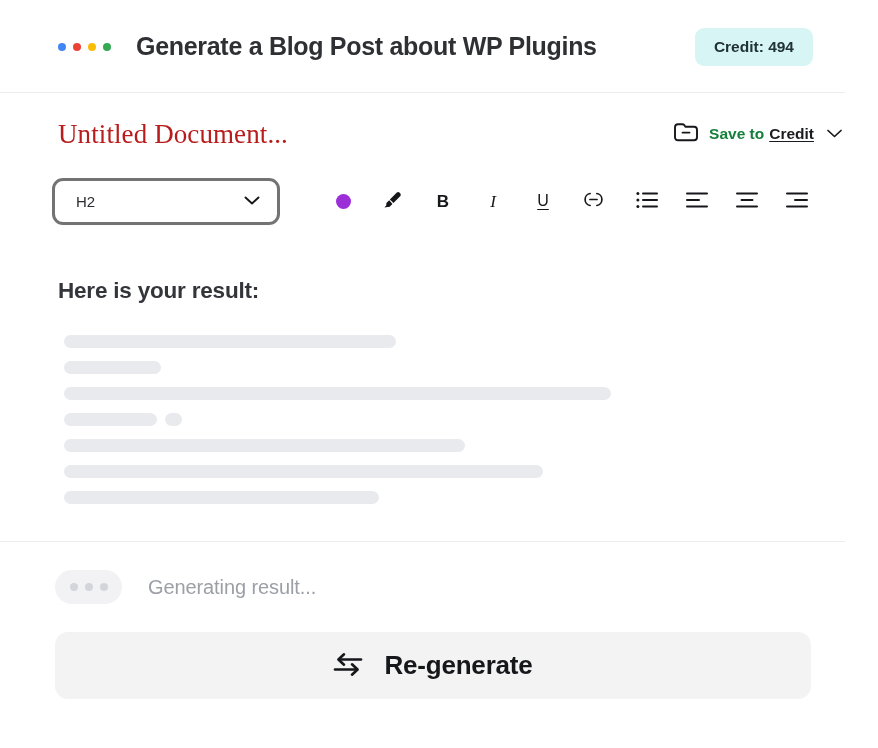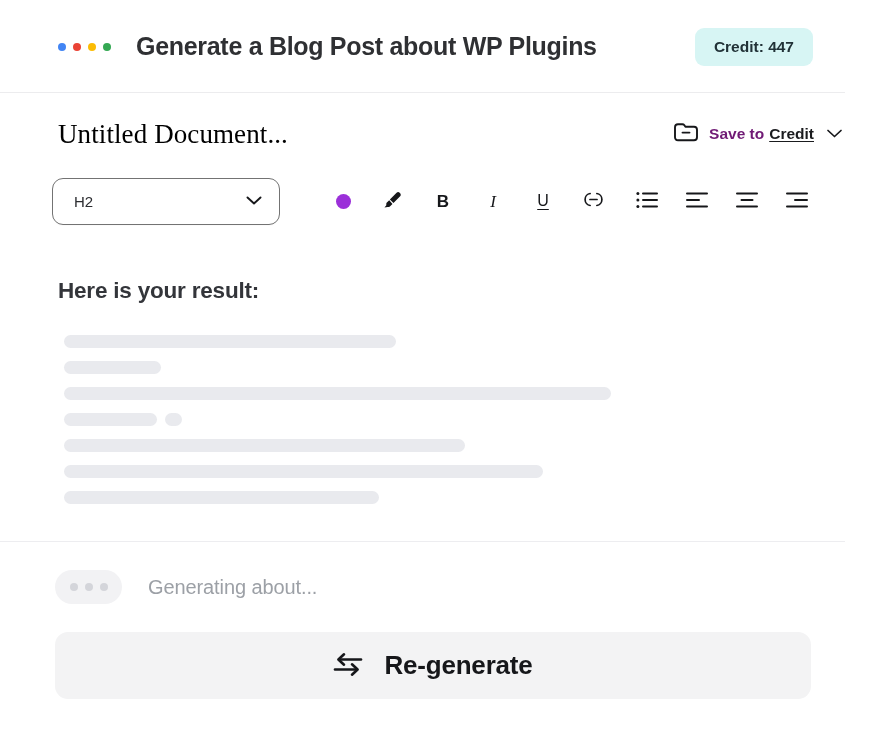--- a/index.html
+++ b/index.html
@@ -74,34 +74,34 @@
   .doc-row {
     display: flex;
     align-items: center;
     padding: 0 35px 0 58px;
     height: 72px;
     margin-top: 5px;
   }
   .doc-title {
     font-family: "Liberation Serif", serif;
     font-size: 27px;
-    color: #000000;
+    color: #b91c1c;
     letter-spacing: 0.1px;
   }
   .save-group {
     margin-left: auto;
     display: flex;
     align-items: center;
     gap: 10px;
   }
   .folder-icon { display: block; flex: none; }
   .save-label {
     font-size: 15.5px;
     font-weight: 700;
-    color: #701a75;
+    color: #15803d;
   }
   .save-target {
     font-size: 15.5px;
     font-weight: 700;
     color: #1a1b1e;
     text-decoration: underline;
     text-underline-offset: 2px;
   }
   .save-text { display: flex; gap: 5px; align-items: baseline; }
   .chev { display: block; margin-left: 2px; }
@@ -109,21 +109,21 @@
   
   .toolbar {
     display: flex;
     align-items: center;
     padding: 0 35px 0 52px;
     height: 62px;
   }
   .select-box {
     width: 228px;
     height: 47px;
-    border: 1px solid #737373;
+    border: 3px solid #737373;
     border-radius: 11px;
     display: flex;
     align-items: center;
     padding: 0 16px 0 21px;
     background: #fff;
     box-shadow: 0 1px 1px rgba(16,18,23,0.02);
   }
   .select-value {
     font-size: 15px;
     color: #2c2d31;
@@ -267,21 +267,21 @@
 <div class="app">
 
   <div class="header">
     <div class="dots">
       <span class="dot" style="background:#4285f4"></span>
       <span class="dot" style="background:#ea4335"></span>
       <span class="dot" style="background:#fbbc05"></span>
       <span class="dot" style="background:#34a853"></span>
     </div>
     <div class="app-title">Generate a Blog Post about WP Plugins</div>
-    <div class="credit-badge" style="background: rgb(215, 245, 244);">Credit: 447</div>
+    <div class="credit-badge" style="background: rgb(215, 245, 244);">Credit: 494</div>
     <div class="header-divider"></div>
   </div>
 
   <div class="doc-row">
     <div class="doc-title">Untitled Document...</div>
 
     <div class="save-group">
       <span class="folder-icon">
         <svg width="26" height="22" viewBox="0 0 26 22" fill="none" xmlns="http://www.w3.org/2000/svg">
           <path d="M2 6.2C2 4.4 3.2 3.2 5 3.2h4.3c0.9 0 1.6 0.4 2.1 1.1l1 1.4h8.6c1.8 0 3 1.2 3 3v7.6c0 1.8-1.2 3-3 3H5c-1.8 0-3-1.2-3-3V6.2z" stroke="#16171a" stroke-width="1.9" stroke-linejoin="round"></path>
@@ -420,21 +420,21 @@
   </div>
 
   <div class="footer">
 
     <div class="status-row">
       <div class="typing-pill">
         <span class="typing-dot"></span>
         <span class="typing-dot"></span>
         <span class="typing-dot"></span>
       </div>
-      <div class="status-text">Generating about...</div>
+      <div class="status-text">Generating result...</div>
     </div>
 
     <button class="regen-btn">
       <span>
         <svg width="30" height="28" viewBox="0 0 30 28" fill="none" xmlns="http://www.w3.org/2000/svg">
           <path d="M28 9.5H6.5" stroke="#16171a" stroke-width="2.6" stroke-linecap="round"></path>
           <path d="M11 4.3L5.4 9.5l5.6 5.2" stroke="#16171a" stroke-width="2.6" stroke-linecap="round" stroke-linejoin="round" fill="none"></path>
           <path d="M2 19.5h21.5" stroke="#16171a" stroke-width="2.6" stroke-linecap="round"></path>
           <path d="M19 14.3l5.6 5.2-5.6 5.2" stroke="#16171a" stroke-width="2.6" stroke-linecap="round" stroke-linejoin="round" fill="none"></path>
         </svg>

